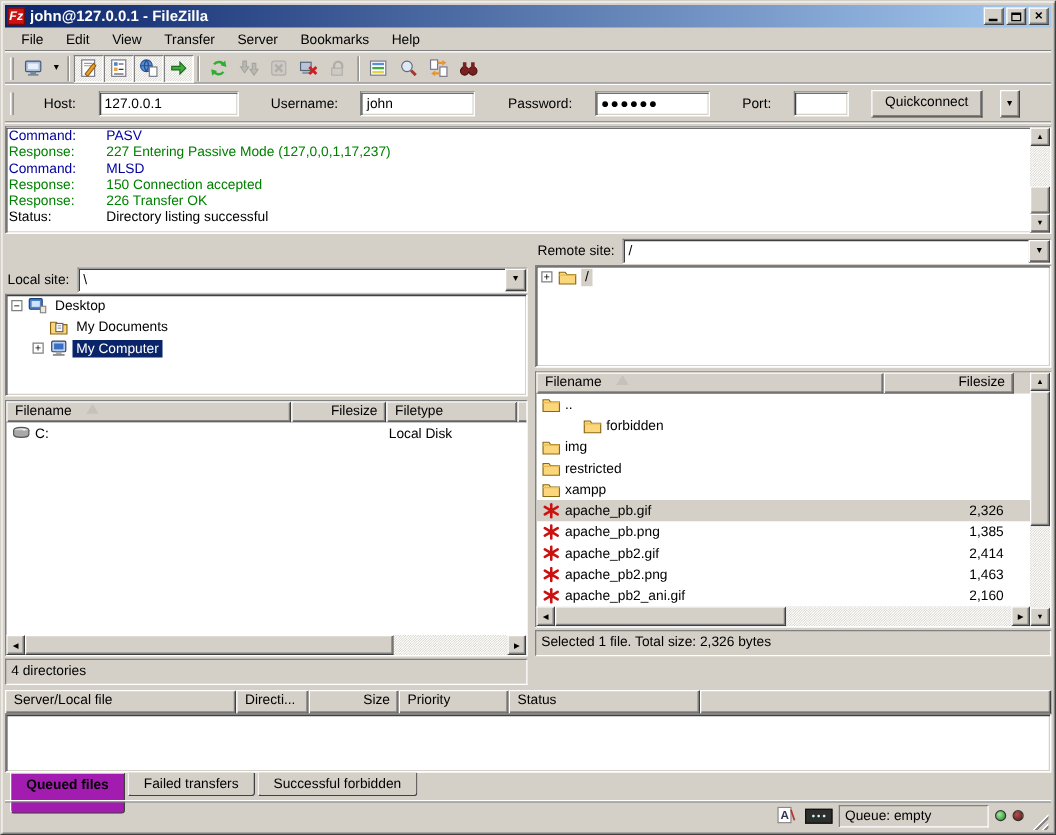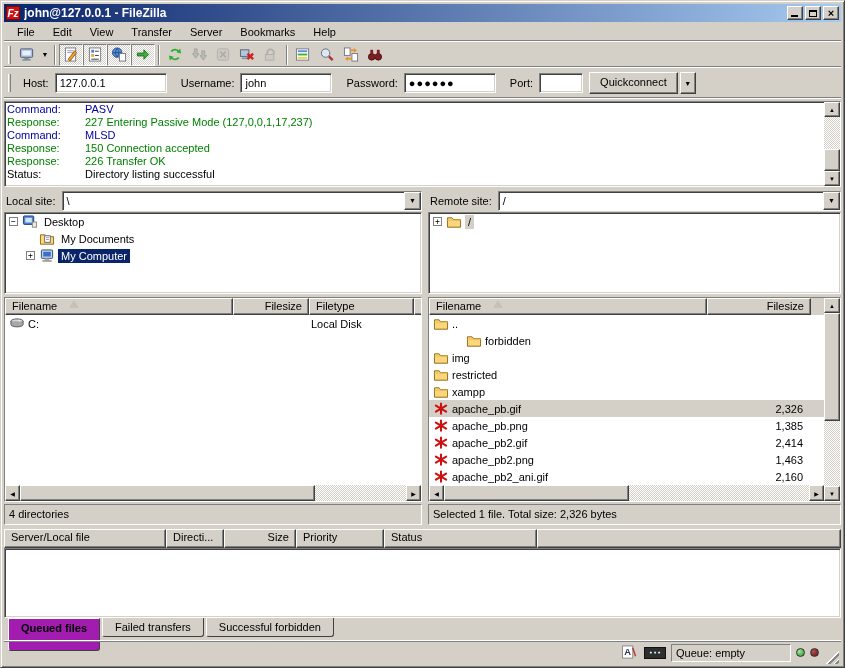--- a/index.html
+++ b/index.html
@@ -40,21 +40,21 @@
   .tbtn.pressed { border:1px solid; border-color:#808080 #fff #fff #808080;
                   background-color:#fff;
                   background-image:linear-gradient(45deg,#d4d0c8 25%,transparent 25%,transparent 75%,#d4d0c8 75%),
                                    linear-gradient(45deg,#d4d0c8 25%,transparent 25%,transparent 75%,#d4d0c8 75%);
                   background-size:2px 2px; background-position:0 0,1px 1px; }
   .tbtn.disabled { opacity:.45; filter:grayscale(85%); }
   .tsep { width:2px; height:20px; border-left:1px solid #808080; border-right:1px solid #fff; margin:0 3px; }
   .dd-arrow { width:12px; height:22px; display:flex; align-items:center; justify-content:center; font-size:7px; }
 
   
-  .qcbar { height:31px; display:flex; align-items:center; padding-left:2px; gap:6px; flex:0 0 auto;
+  .qcbar { height:31px; display:flex; align-items:center; padding-left:2px; gap:18px; flex:0 0 auto;
            border-bottom:1px solid #fff; box-shadow:0 -1px 0 #808080 inset; }
   .qc-label { margin-left:8px; }
   .field { background:#fff; border:1px solid; border-color:#808080 #fff #fff #808080;
            box-shadow:inset 1px 1px 0 #404040, inset -1px -1px 0 #d4d0c8;
            height:20px; padding:3px 4px 0 4px; white-space:nowrap; overflow:hidden; }
   .f-host { width:112px; } .f-user { width:92px; } .f-pass { width:92px; letter-spacing:1px; } .f-port { width:44px; }
   .btn { background:#d4d0c8; border:1px solid; border-color:#fff #404040 #404040 #fff;
          box-shadow:inset -1px -1px 0 #808080, inset 1px 1px 0 #d4d0c8;
          height:22px; padding:3px 10px 0 10px; }
   .btn-dd { width:16px; height:22px; padding:0; display:flex; align-items:center; justify-content:center; font-size:7px; }
@@ -79,21 +79,21 @@
   
   .logwrap { height:86px; margin-top:2px; display:flex; flex:0 0 auto; }
   .log-lines { flex:1; padding:1px 2px; overflow:hidden; }
   .log-line { display:flex; line-height:13px; white-space:nowrap; }
   .log-label { width:78px; flex:0 0 auto; }
   .c-command { color:#0000a0; } .c-response { color:#008000; } .c-status { color:#000; }
 
   
   .panes { display:flex; margin-top:3px; flex:0 0 auto; }
   .pane { display:flex; flex-direction:column; }
-  .pane-local { width:418px; } .pane-divider { width:6px; } .pane-remote { flex:1; }
+  .pane-local { width:418px;margin-top:23px; } .pane-divider { width:6px; } .pane-remote { flex:1; }
   .site-row { height:21px; display:flex; align-items:center; flex:0 0 auto; }
   .site-label { padding:0 6px 0 2px; }
   .combo { flex:1; height:20px; display:flex; background:#fff; border:1px solid;
            border-color:#808080 #fff #fff #808080; box-shadow:inset 1px 1px 0 #404040; }
   .combo-text { flex:1; padding:3px 4px 0 4px; }
   .combo-btn { width:17px; background:#d4d0c8; border:1px solid; border-color:#fff #404040 #404040 #fff;
                box-shadow:inset -1px -1px 0 #808080; display:flex; align-items:center; justify-content:center; font-size:7px; }
   .treebox { height:82px; margin-top:1px; overflow:hidden; flex:0 0 auto; }
   .tree-row { height:17px; display:flex; align-items:center; white-space:nowrap; }
   .expander { width:9px; height:9px; background:#fff; border:1px solid #808080; font-size:8px; line-height:7px;
@@ -584,21 +584,21 @@
             <span class="sb-thumb" style="height: 108px;"></span>
             <span class="sb-track" style="flex: 1 1 0%;"></span>
             <span class="sb-btn">▼</span>
           </div>
         </div>
         <div class="pane-status">Selected 1 file. Total size: 2,326 bytes</div>
       </div>
   </div>
 
   <div class="queue-hdr" id="queuehdr">
-      <span class="hdr-cell" style="width: 162px;">Server/Local file</span>
+      <span class="hdr-cell" style="width: 185px;">Server/Local file</span>
       <span class="hdr-cell" style="width: 58px;">Directi...</span>
       <span class="hdr-cell right" style="width: 72px;">Size</span>
       <span class="hdr-cell" style="width: 88px;">Priority</span>
       <span class="hdr-cell" style="width: 153px;">Status</span>
       <span class="hdr-cell hdr-fill"></span>
     </div>
   <div class="queue-body sunken"></div>
 
   <div class="tabsbar" id="tabsbar">
       <span class="tab active">Queued files</span>

